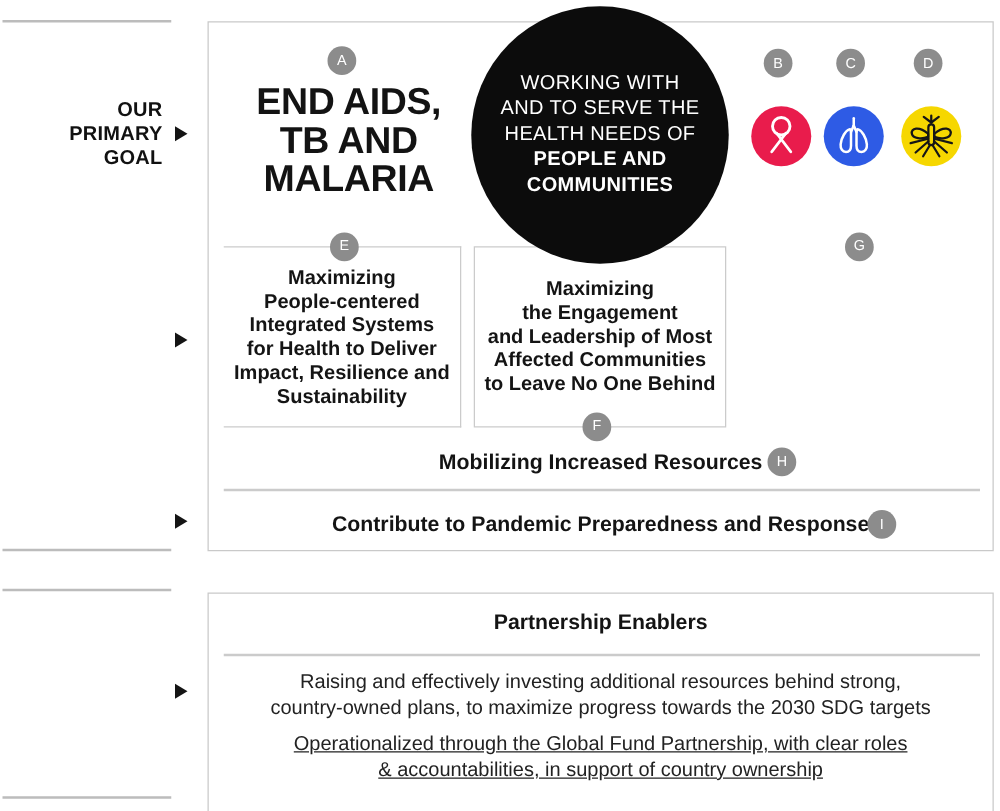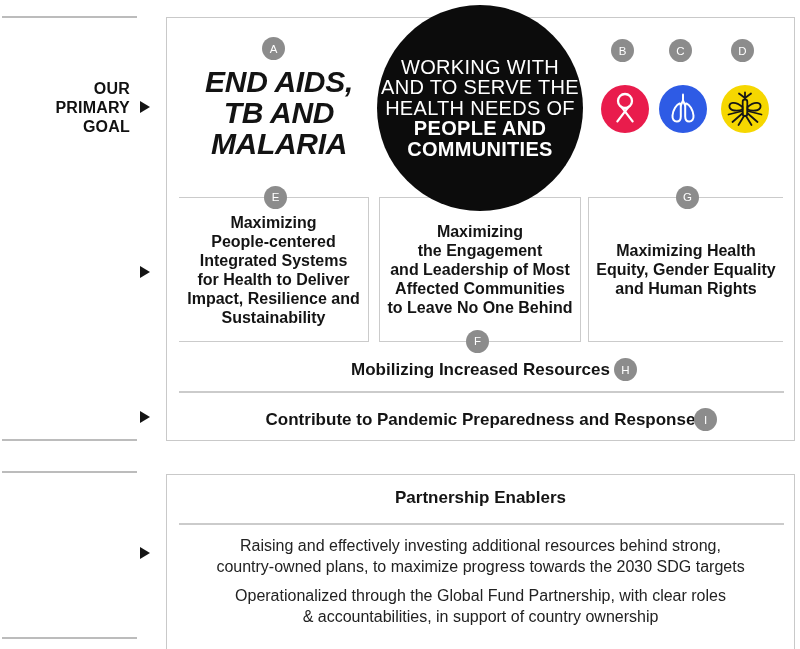--- a/index.html
+++ b/index.html
@@ -8,25 +8,25 @@
   .pre{white-space:pre-line;}
   .hline{position:absolute;height:2px;background:#bcbcbc;}
   .box{position:absolute;background:#fff;border:1.5px solid #c9c9c9;box-sizing:border-box;}
   .rail-item{position:absolute;left:0;width:150px;display:flex;justify-content:flex-end;align-items:center;gap:10px;}
   .rail-text{text-align:right;font-size:16px;line-height:18px;color:#1d1d1d;letter-spacing:.2px;}
   .rail-text.bold{font-weight:bold;color:#111;line-height:19px;}
   .arrow{width:0;height:0;border-top:6px solid transparent;border-bottom:6px solid transparent;border-left:10px solid #141414;flex:0 0 auto;}
   .badge{position:absolute;width:23px;height:23px;border-radius:50%;background:#8c8c8c;color:#fff;
          font-size:11.5px;display:flex;align-items:center;justify-content:center;z-index:3;}
   .goal-title{position:absolute;left:26px;top:48px;width:172px;text-align:center;
-              font-size:30px;line-height:31px;font-weight:bold;color:#131313;letter-spacing:-.3px;font-style:italic;}
+              font-size:30px;line-height:31px;font-weight:bold;color:#131313;letter-spacing:-.3px;}
   .goal-circle{position:absolute;left:210px;top:-13px;width:206px;height:206px;border-radius:50%;
                background:#0c0c0c;display:flex;flex-direction:column;align-items:center;justify-content:center;
                color:#fff;z-index:2;text-align:center;}
-  .goal-circle .ln{font-size:20px;line-height:20.5px;letter-spacing:.3px;}
+  .goal-circle .ln{font-size:16px;line-height:20.5px;letter-spacing:.3px;}
   .goal-circle .ln.bold{font-weight:bold;}
   .disc{position:absolute;width:48px;height:48px;border-radius:50%;}
   .disc svg{position:absolute;left:0;top:0;}
   .disc-red{background:#e91c4c;}
   .disc-blue{background:#2e5be5;}
   .disc-yellow{background:#f6d700;}
   .col{position:absolute;top:179px;height:145px;box-sizing:border-box;display:flex;align-items:center;justify-content:center;
        text-align:center;font-weight:bold;font-size:16px;line-height:19px;color:#141414;}
   .col1{left:12px;width:190px;border-top:1.5px solid #cbcbcb;border-bottom:1.5px solid #cbcbcb;border-right:1.5px solid #cbcbcb;}
   .col2{left:212px;width:202px;border:1.5px solid #cbcbcb;border-radius:0;border-top-color:#cbcbcb;}
@@ -129,40 +129,35 @@
 Impact, Resilience and
 Sustainability</div>
     </div>
     <div class="col col2">
       <div class="pre">Maximizing
 the Engagement
 and Leadership of Most
 Affected Communities
 to Leave No One Behind</div>
     </div>
-    <div class="col col3">
-      <div class="pre">Maximizing Health
-Equity, Gender Equality
-and Human Rights</div>
-    </div>
     <div class="badge" style="left:97px;top:167.5px;">E</div>
     <div class="badge" style="left:509px;top:167.5px;">G</div>
     <div class="badge" style="left:299px;top:311.5px;">F</div>
 
     <div class="row-text" style="top:342px;">Mobilizing Increased Resources</div>
     <div class="badge" style="left:447px;top:340px;">H</div>
 
     <div class="divider" style="top:373px;"></div>
 
     <div class="row-text" style="top:392px;">Contribute to Pandemic Preparedness and Response</div>
     <div class="badge" style="left:527px;top:390px;">I</div>
   </div>
 
   <div class="box" style="left:166px;top:474px;width:629px;height:202px;">
     <div class="pe-title">Partnership Enablers</div>
     <div class="divider" style="top:48px;"></div>
     <div class="pe-para pre" style="top:60px;">Raising and effectively investing additional resources behind strong,
 country-owned plans, to maximize progress towards the 2030 SDG targets</div>
-    <div class="pe-para pre" style="top:110px;">Operationalized through the Global Fund Partnership, with clear roles
+    <div class="pe-para pre" style="top:110px;text-decoration:underline;">Operationalized through the Global Fund Partnership, with clear roles
 &amp; accountabilities, in support of country ownership</div>
   </div>
 
 </div>
 
 </body></html>

